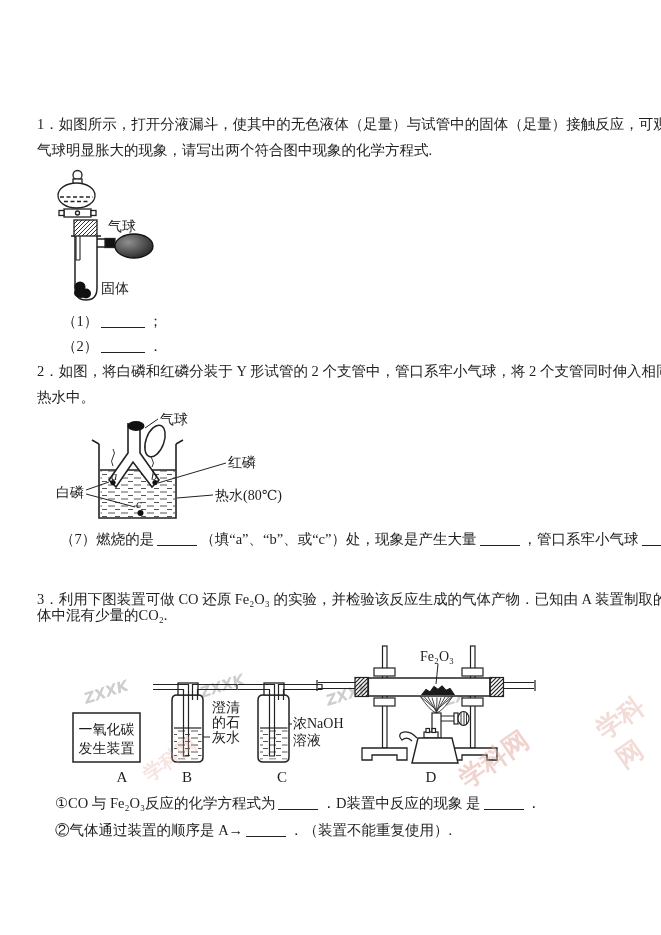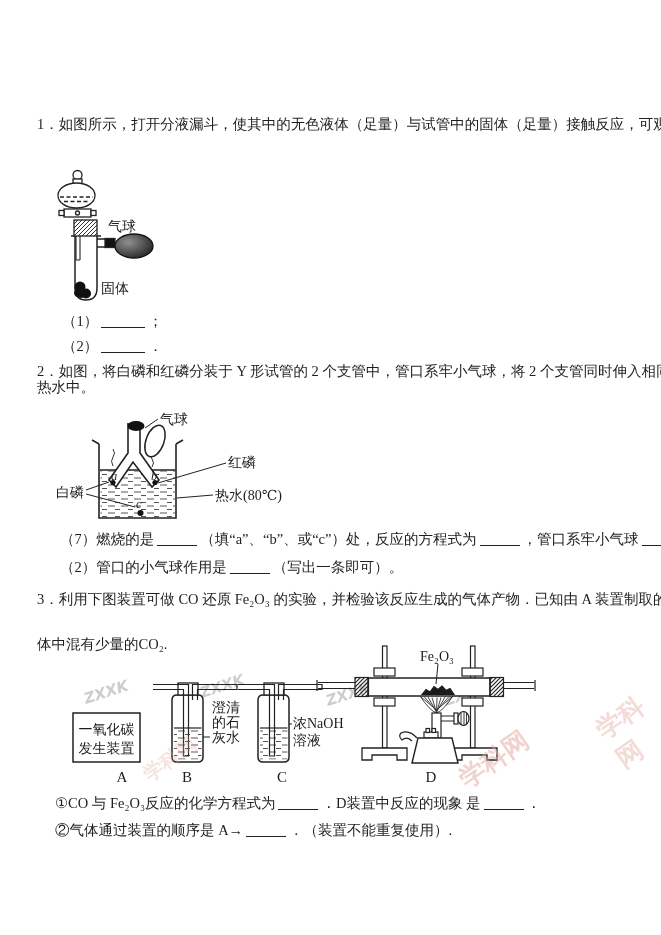--- a/index.html
+++ b/index.html
@@ -20,20 +20,21 @@
            font-size:15px;fill:#cdcdcd;}
   .wm-pink{position:absolute;font-family:"DejaVu Sans",sans-serif;font-weight:bold;
            color:#e2a89e;transform:rotate(-35deg);pointer-events:none;}
 </style>
 </head>
 <body>
 
 <div class="page">
 
   <div class="tline" style="left:37px;top:116px">1．如图所示，打开分液漏斗，使其中的无色液体（足量）与试管中的固体（足量）接触反应，可观察到有</div>
+  <div class="tline" style="left:37px;top:142px">气球明显胀大的现象，请写出两个符合图中现象的化学方程式.</div>
 
   <svg style="left:46px;top:168px" width="140" height="150" viewBox="0 0 140 150">
     <defs>
       <pattern id="h1" patternUnits="userSpaceOnUse" width="4" height="4">
         <path d="M0,4 L4,0 M-1,1 L1,-1 M3,5 L5,3" stroke="#333" stroke-width="1"></path>
       </pattern>
       <radialGradient id="bg1" cx="0.35" cy="0.35" r="0.85">
         <stop offset="0" stop-color="#8f8f8f"></stop>
           <stop offset="1" stop-color="#151515"></stop>
       </radialGradient>
@@ -67,21 +68,21 @@
   </svg>
 
   <div class="tline" style="left:62px;top:313px">
     <span>（1）</span><span class="blank"></span><span>；</span>
   </div>
   <div class="tline" style="left:62px;top:338px">
     <span>（2）</span><span class="blank"></span><span>．</span>
   </div>
 
   <div class="tline" style="left:37px;top:363px">2．如图，将白磷和红磷分装于 Y 形试管的 2 个支管中，管口系牢小气球，将 2 个支管同时伸入相同深度的</div>
-  <div class="tline" style="left:37px;top:379px">热水中。</div>
+  <div class="tline" style="left:37px;top:389px">热水中。</div>
 
   <svg style="left:55px;top:406px" width="240" height="118" viewBox="0 0 240 118">
     <defs>
       <pattern id="wdA" patternUnits="userSpaceOnUse" width="13" height="7">
         <path d="M1,2 H8 M8,5.5 H13" stroke="#555" stroke-width="1" fill="none"></path>
       </pattern>
     </defs>
     <g stroke="#222" fill="none" stroke-width="1.6">
       <path d="M37,34 L44,38 M128,34 L121,38"></path>
       <path d="M44,38 V112 H121 V38"></path>
@@ -106,28 +107,25 @@
     <text class="lbl" x="105" y="18">气球</text>
     <text class="lbl" x="173" y="61">红磷</text>
     <text class="lbl" x="1" y="91">白磷</text>
     <text class="lbl" x="160" y="94">热水(80℃)</text>
     <text class="ptltr" x="56" y="74">a</text>
     <text class="ptltr" x="96" y="74">b</text>
     <text class="ptltr" x="81" y="102">c</text>
   </svg>
 
   <div class="tline" style="left:60px;top:531px">
-    <span>（7）燃烧的是</span><span class="blank sm"></span><span>（填“a”、“b”、或“c”）处，反应的方程式为</span><span class="blank sm"></span><span>，管口系牢小气球</span><span class="blank sm"></span>
-  </div>
-  <div class="tline" style="left:60px;top:559px">
-    <span>（2）管口的小气球作用是</span><span class="blank sm"></span><span>（写出一条即可）。</span>
+    <span>（7）燃烧的是</span><span class="blank sm"></span><span>（填“a”、“b”、或“c”）处，现象是产生大量</span><span class="blank sm"></span><span>，管口系牢小气球</span><span class="blank sm"></span>
   </div>
 
   <div class="tline" style="left:37px;top:591px">3．利用下图装置可做 CO 还原 Fe₂O₃ 的实验，并检验该反应生成的气体产物．已知由 A 装置制取的 CO 气</div>
-  <div class="tline" style="left:37px;top:636px">体中混有少量的CO₂.</div>
+  <div class="tline" style="left:37px;top:607px">体中混有少量的CO₂.</div>
 
   <svg style="left:60px;top:638px" width="545" height="152" viewBox="0 0 545 152">
     <defs>
       <pattern id="wdB" patternUnits="userSpaceOnUse" width="13" height="7">
         <path d="M1,2 H8 M8,5.5 H13" stroke="#555" stroke-width="1" fill="none"></path>
       </pattern>
       <pattern id="h3" patternUnits="userSpaceOnUse" width="4" height="4">
         <path d="M0,4 L4,0 M-1,1 L1,-1 M3,5 L5,3" stroke="#222" stroke-width="1.2"></path>
       </pattern>
     </defs>

